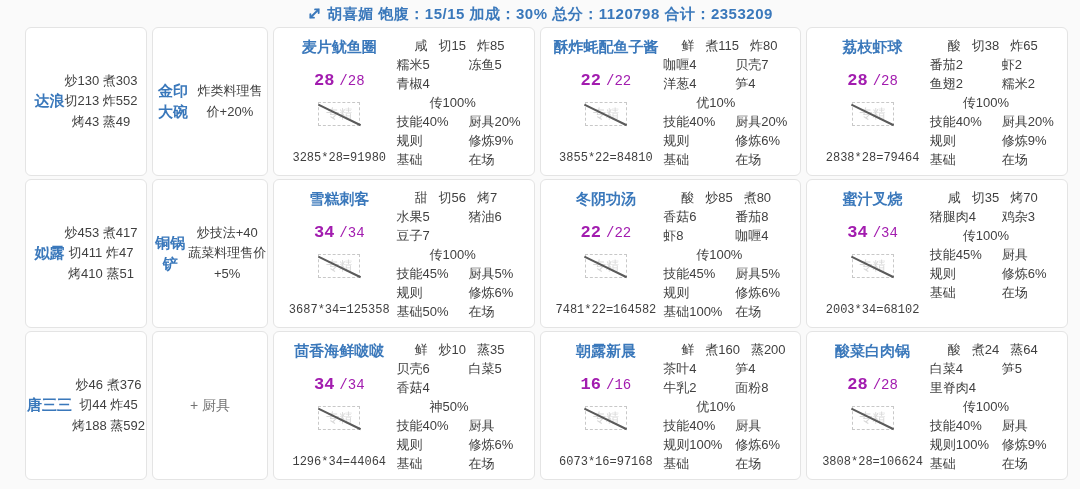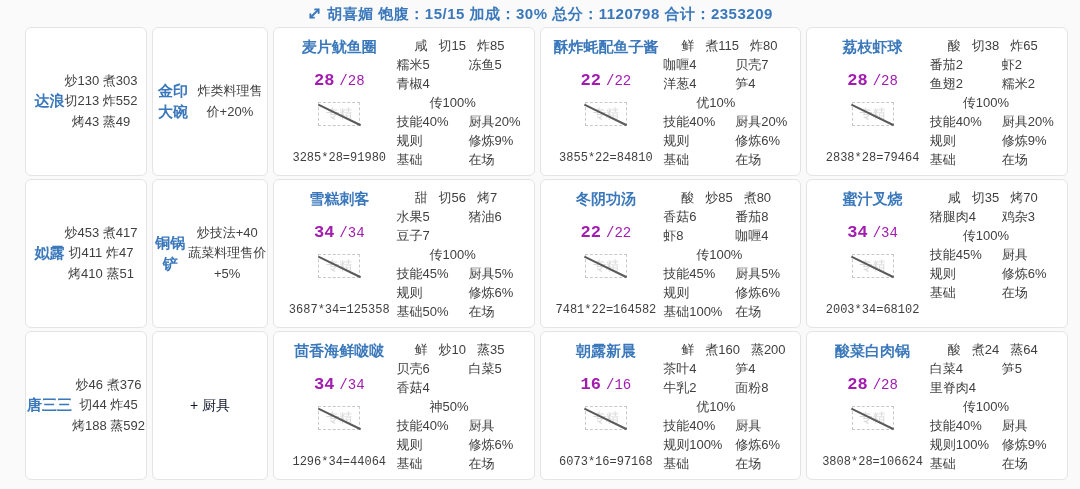--- a/index.html
+++ b/index.html
@@ -35,21 +35,21 @@
   .chef,.utensil {
     display:flex; flex-direction:row;
     justify-content:center; align-items:center;
     text-align:center;
     font-size:13px; line-height:1.55;
   }
   .chef-name,.utensil-name {
     color:#3a78bb; font-weight:bold; font-size:15px; margin-bottom:2px;
     line-height:1.4;
   }
-  .utensil.placeholder { color:#0f172a; font-size:14px; }
+  .utensil.placeholder { color:#737373; font-size:14px; }
   .dish { display:flex; padding:6px 8px; }
   .dish-left {
     width:47%;
     display:flex; flex-direction:column; align-items:center;
     flex-shrink:0;
     font-family:Liberation Mono, monospace;
   }
   .dish-name {
     color:#3a78bb; font-weight:bold; font-size:15px; margin-top:4px;
     white-space:nowrap;

